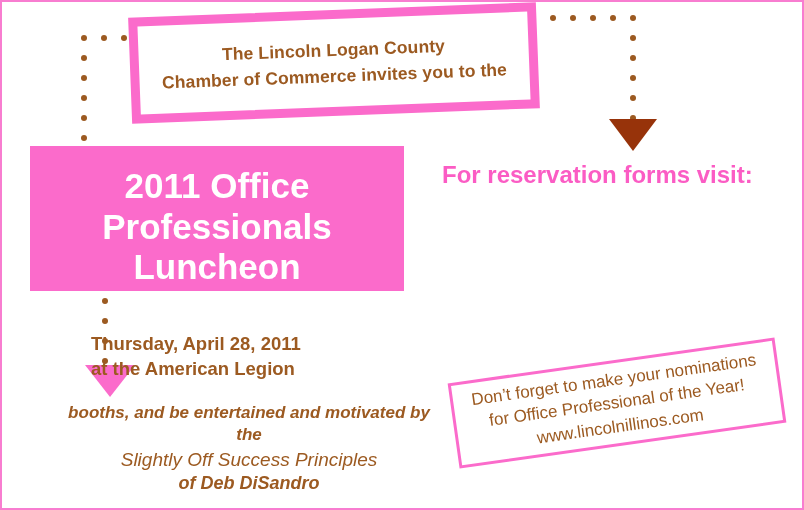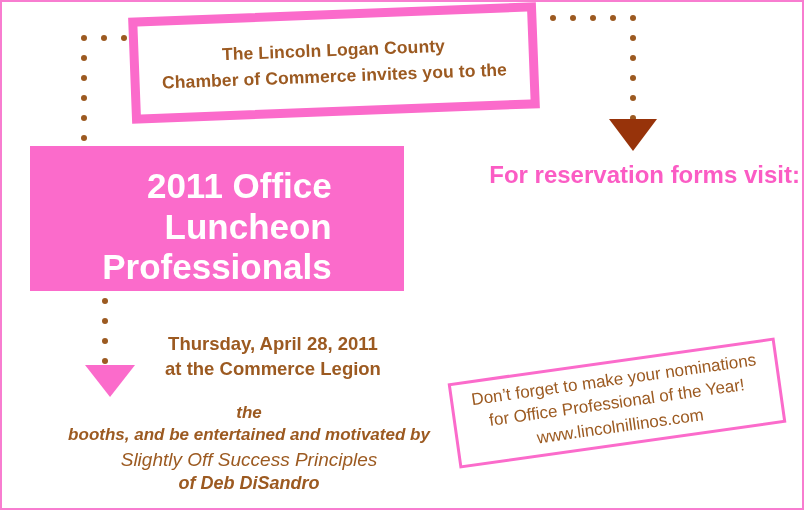--- a/index.html
+++ b/index.html
@@ -75,50 +75,50 @@
     left: 28px;
     top: 144px;
     width: 374px;
     height: 145px;
     background: #fb6bcb;
     display: flex;
     align-items: center;
     justify-content: center;
   }
   #title-block .title-lines {
-    text-align: right;
+    text-align: center;
     color: #ffffff;
     font-weight: bold;
     font-size: 35px;
     line-height: 1.17;
     letter-spacing: 0px;
     margin-top: 17px;
   }
 
   
   #reservation {
     position: absolute;
     left: 440px;
     top: 158px;
     width: 358px;
-    text-align: right;
+    text-align: left;
     color: #fb5cc4;
     font-weight: bold;
     font-size: 24px;
     line-height: 1.28;
   }
   #reservation .rline { white-space: nowrap; }
 
   
   #event-details {
     position: absolute;
-    left: 106px;
+    left: 89px;
     top: 330px;
     width: 330px;
-    text-align: center;
+    text-align: left;
     color: #9c5a21;
     font-weight: bold;
     font-size: 18.5px;
     line-height: 1.33;
   }
 
   
   #description {
     position: absolute;
     left: 52px;
@@ -194,37 +194,37 @@
   <div id="invite-box">
     <div class="lines">
       <div>The Lincoln Logan County</div>
       <div>Chamber of Commerce invites you to the</div>
     </div>
   </div>
 
   <div id="title-block">
     <div class="title-lines">
       <div>2011 Office</div>
+      <div>Professionals</div>
       <div>Luncheon</div>
-      <div>Professionals</div>
     </div>
   </div>
 
   <div id="reservation">
     <div class="rline">For reservation forms visit:</div>
   </div>
 
   <div id="event-details">
     <div>Thursday, April 28, 2011</div>
-    <div>at the Commerce Legion</div>
+    <div>at the American Legion</div>
   </div>
 
   <div id="description">
+    <div class="bi">booths, and be entertained and motivated by</div>
     <div class="bi">the</div>
-    <div class="bi">booths, and be entertained and motivated by</div>
     <div class="it">Slightly Off Success Principles</div>
     <div class="bi2">of  Deb DiSandro</div>
   </div>
 
   <div id="nominations-box">
     <div class="nom-lines">
       <div>Don’t forget to make your nominations</div>
       <div>for Office Professional of the Year!</div>
       <div>www.lincolnillinos.com</div>
     </div>

